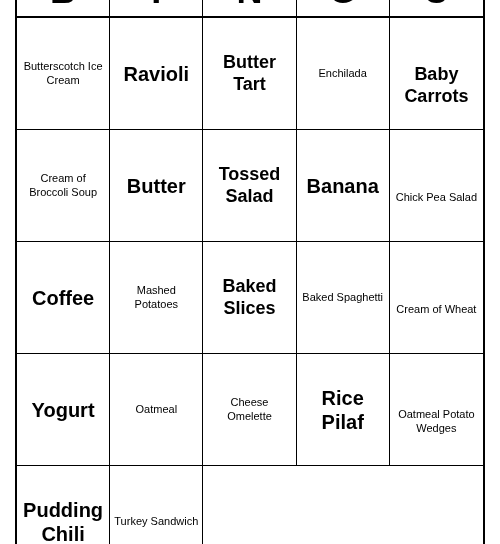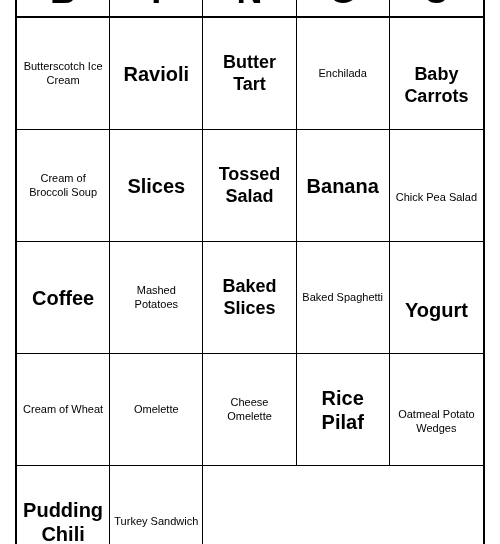--- a/index.html
+++ b/index.html
@@ -92,21 +92,21 @@
       <div class="bingo-cell">
         <span class="small-text">Enchilada</span>
       </div>
       <div class="bingo-cell">
         <span class="medium-text">Baby Carrots</span>
       </div>
       <div class="bingo-cell">
         <span class="small-text">Cream of Broccoli Soup</span>
       </div>
       <div class="bingo-cell">
-        <span class="large-text">Slices</span>
+        <span class="large-text">Butter</span>
       </div>
       <div class="bingo-cell">
         <span class="medium-text">Tossed Salad</span>
       </div>
       <div class="bingo-cell">
         <span class="large-text">Banana</span>
       </div>
       <div class="bingo-cell">
         <span class="small-text">Chick Pea Salad</span>
       </div>
@@ -116,27 +116,27 @@
       <div class="bingo-cell">
         <span class="small-text">Mashed Potatoes</span>
       </div>
       <div class="bingo-cell">
         <span class="medium-text">Baked Slices</span>
       </div>
       <div class="bingo-cell">
         <span class="small-text">Baked Spaghetti</span>
       </div>
       <div class="bingo-cell">
+        <span class="small-text">Cream of Wheat</span>
+      </div>
+      <div class="bingo-cell">
         <span class="large-text">Yogurt</span>
       </div>
       <div class="bingo-cell">
-        <span class="small-text">Cream of Wheat</span>
-      </div>
-      <div class="bingo-cell">
-        <span class="small-text">Omelette</span>
+        <span class="small-text">Oatmeal</span>
       </div>
       <div class="bingo-cell">
         <span class="small-text">Cheese Omelette</span>
       </div>
       <div class="bingo-cell">
         <span class="large-text">Rice Pilaf</span>
       </div>
       <div class="bingo-cell">
         <span class="small-text">Oatmeal Potato Wedges</span>
       </div>

